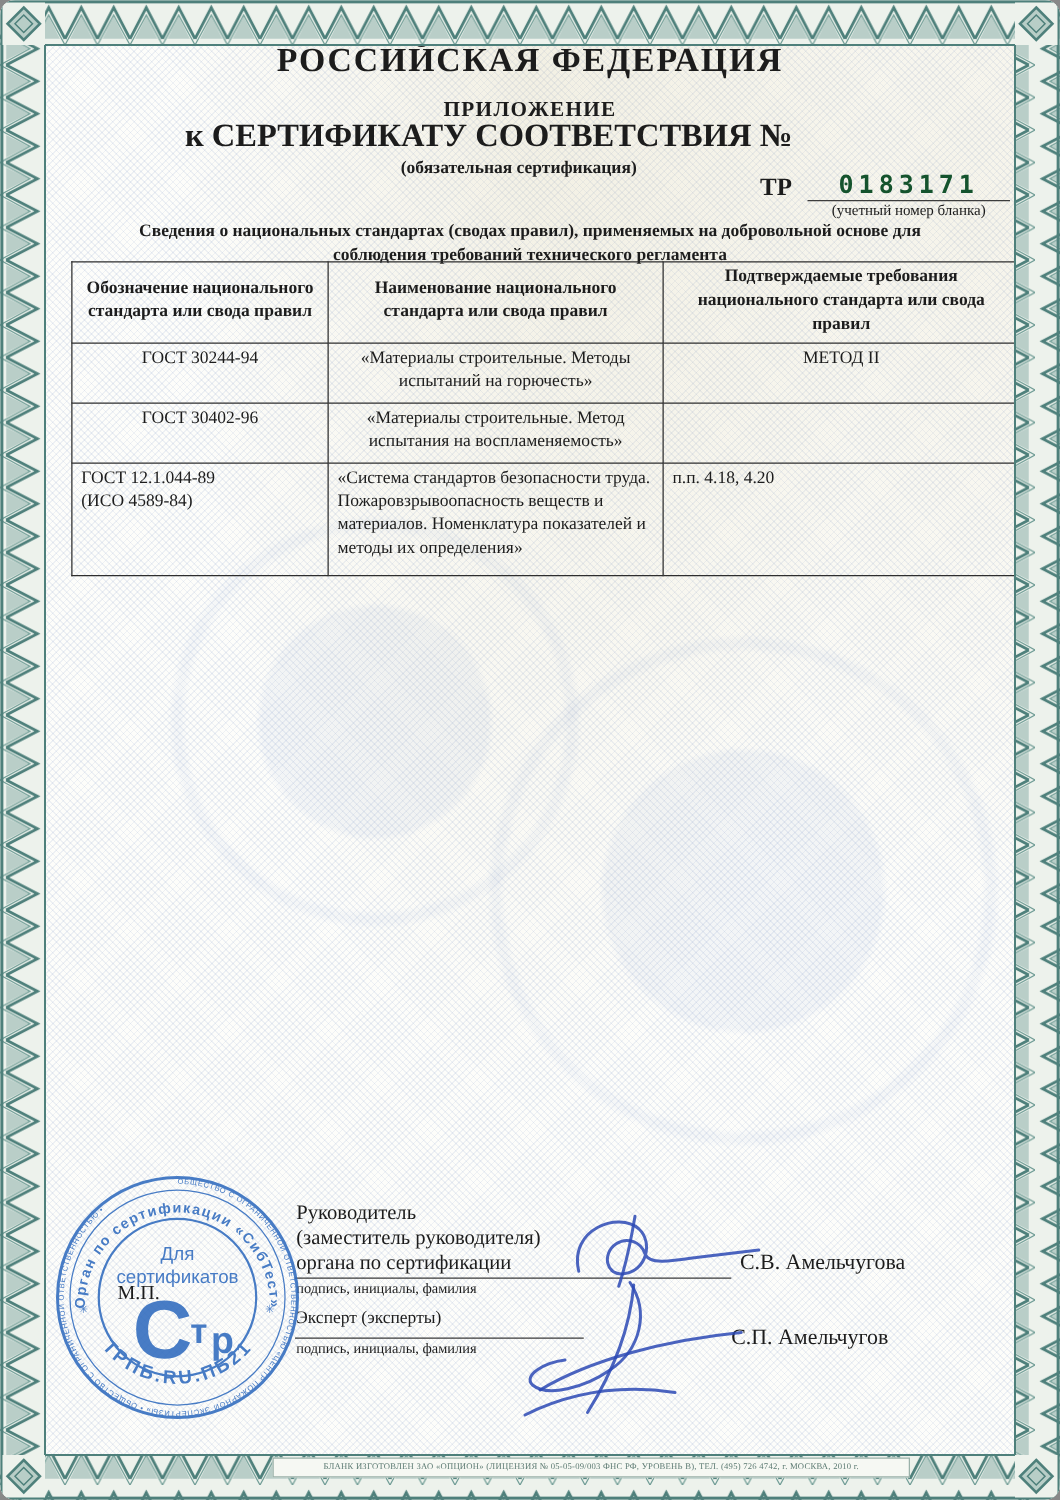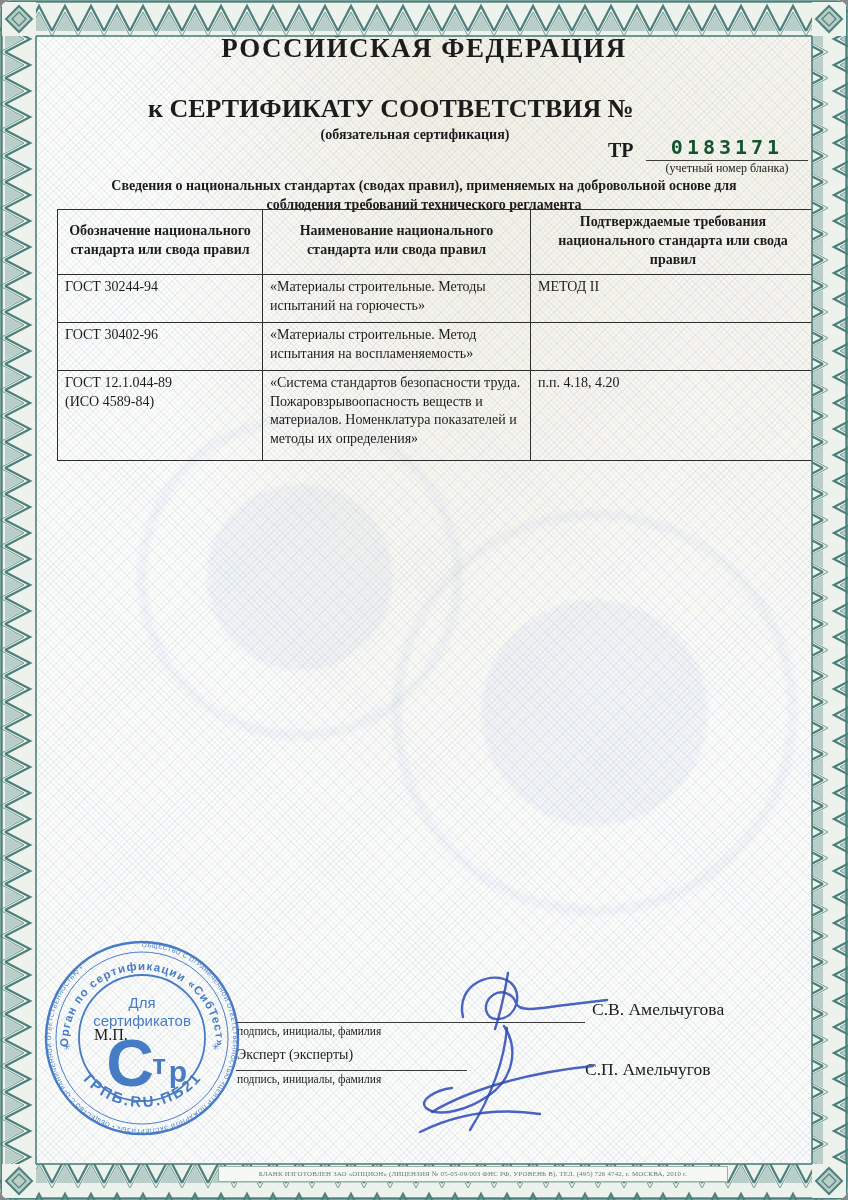--- a/index.html
+++ b/index.html
@@ -35,21 +35,21 @@
     font-family:"DejaVu Sans Mono", monospace;font-size:20px;font-weight:bold;letter-spacing:4px;color:#14532d;padding-bottom:1px;}
   .blank-caption{top:161px;left:646px;width:162px;text-align:center;font-size:12px;}
 
   .intro{top:176px;left:79px;width:690px;text-align:center;font-size:14px;font-weight:bold;line-height:1.38;}
 
   
   .std-table{position:absolute;top:209px;left:57px;z-index:2;border-collapse:collapse;table-layout:fixed;width:758px;}
   .std-table th,.std-table td{border:1.6px solid #2e2e2e;font-size:14px;line-height:1.35;padding:3px 7px 4px 7px;vertical-align:top;background:transparent;}
   .std-table th{font-weight:bold;text-align:center;vertical-align:middle;height:48px;}
   .col-1{width:205px;} .col-2{width:268px;} .col-3{width:285px;}
-  .r-short td{height:40px;} .r-tall td{height:82px;}
+  .r-short td{height:40px;text-align:center;} .r-tall td{height:82px;}
   .pre{white-space:pre-line;}
 
   
   .role-head{top:960px;left:237px;width:370px;font-size:16.5px;line-height:20px;white-space:pre-line;}
   .line-head{top:1022px;left:236px;width:349px;border-top:1.6px solid #3a3a3a;height:0;}
   .cap-head{top:1025px;left:237px;font-size:11.5px;}
   .name-head{top:999px;left:592px;font-size:17.5px;white-space:nowrap;}
   .role-expert{top:1047px;left:237px;font-size:14px;}
   .line-expert{top:1070px;left:236px;width:231px;border-top:1.6px solid #3a3a3a;height:0;}
   .cap-expert{top:1073px;left:237px;font-size:11.5px;}
@@ -120,20 +120,21 @@
       </g>
       <g transform="translate(810,1162)">
         <rect x="2" y="2" width="34" height="34" fill="#edf2ec"></rect>
         <path d="M19,6 L32,19 L19,32 L6,19 Z" fill="#8db1aa" fill-opacity="0.55" stroke="#4e807b" stroke-width="2"></path>
         <path d="M19,12 L26,19 L19,26 L12,19 Z" fill="none" stroke="#4e807b" stroke-width="1.2"></path>
       </g>
     </g>
   </svg>
 
   <div class="abs h-country">РОССИЙСКАЯ ФЕДЕРАЦИЯ</div>
+  <div class="abs h-annex">ПРИЛОЖЕНИЕ</div>
   <div class="abs cert-label">к СЕРТИФИКАТУ СООТВЕТСТВИЯ  №</div>
   <div class="abs cert-type">(обязательная сертификация)</div>
   <div class="abs tr-label">ТР</div>
   <div class="abs blank-number">0183171</div>
   <div class="abs blank-caption">(учетный номер бланка)</div>
 
   <div class="abs intro">Сведения о национальных стандартах (сводах правил), применяемых на добровольной основе для соблюдения требований технического регламента</div>
 
   <table class="std-table">
     <colgroup>
@@ -161,20 +162,23 @@
       </tr>
       <tr class="r-tall">
         <td class="pre">ГОСТ 12.1.044-89
 (ИСО 4589-84)</td>
         <td>«Система стандартов безопасности труда. Пожаровзрывоопасность веществ и материалов. Номенклатура показателей и методы их определения»</td>
         <td>п.п. 4.18, 4.20</td>
       </tr>
     </tbody>
   </table>
 
+  <div class="abs role-head">Руководитель
+(заместитель руководителя)
+органа по сертификации</div>
   <div class="abs line-head"></div>
   <div class="abs cap-head">подпись, инициалы, фамилия</div>
   <div class="abs name-head">С.В. Амельчугова</div>
 
   <div class="abs role-expert">Эксперт (эксперты)</div>
   <div class="abs line-expert"></div>
   <div class="abs cap-expert">подпись, инициалы, фамилия</div>
   <div class="abs name-expert">С.П. Амельчугов</div>
 
   <svg class="sig" style="left:445px;top:965px;" width="175" height="78" aria-hidden="true">

